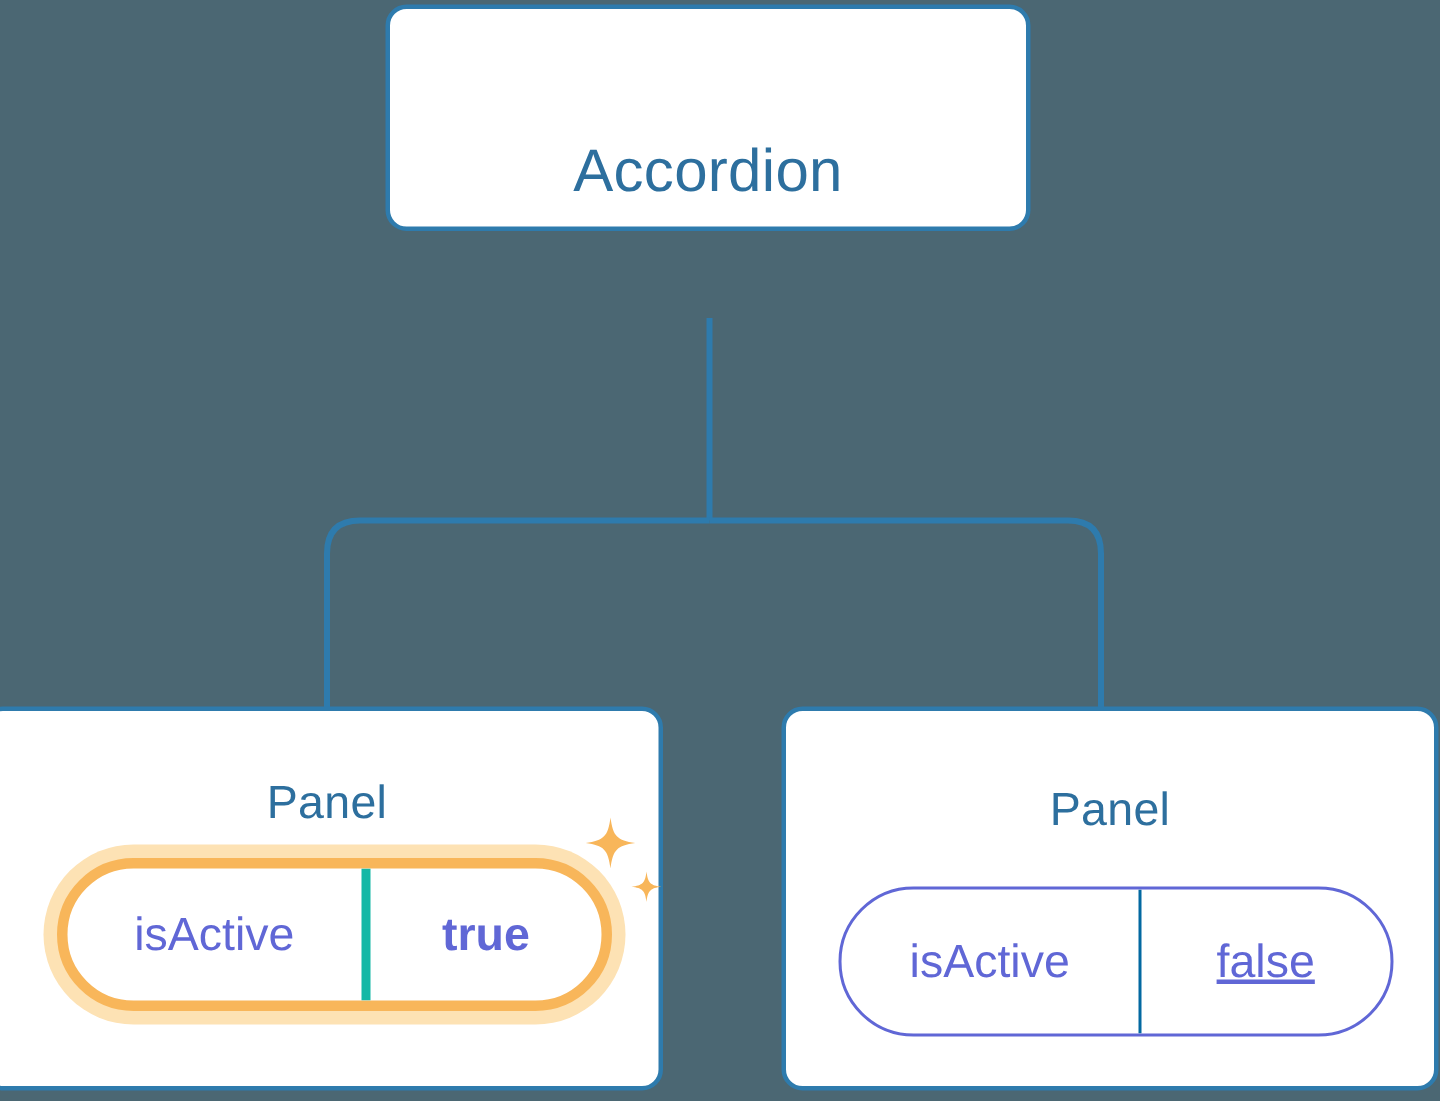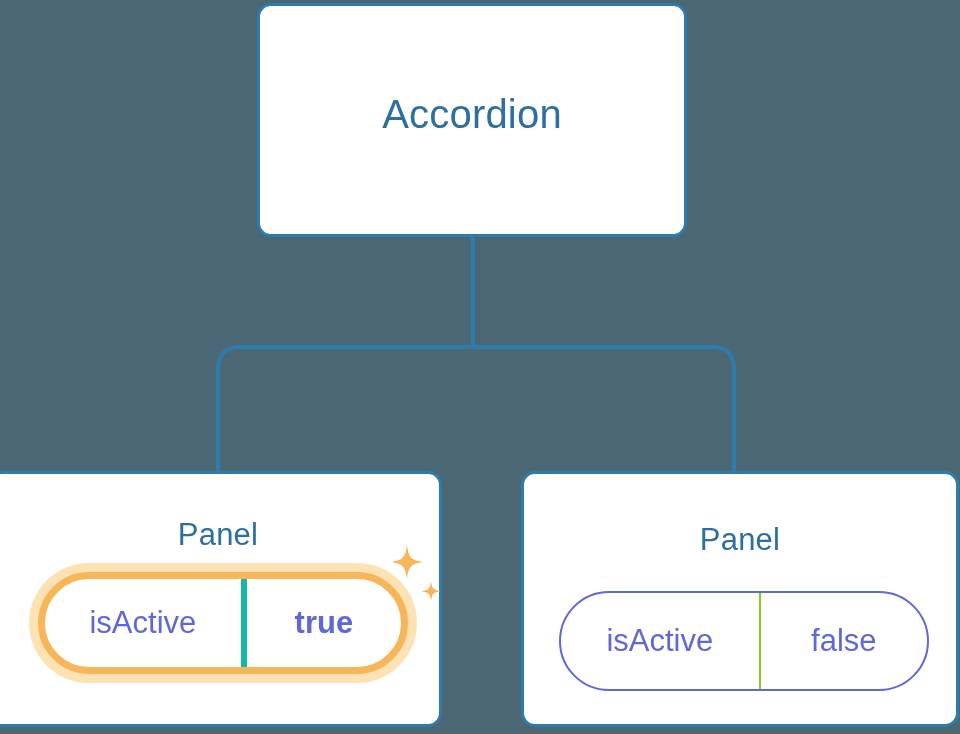--- a/index.html
+++ b/index.html
@@ -35,21 +35,21 @@
     position: absolute;
     background: #ffffff;
     border: 3px solid #2e7bad;
     border-radius: 14px;
     box-sizing: border-box;
   }
   .node-root {
     left: 257px;
     top: 3px;
     width: 430px;
-    height: 234px;
+    height: 151px;
     text-decoration: underline;
   }
   .node-panel-left {
     left: -12px;
     top: 471px;
     width: 454px;
     height: 256px;
   }
   .node-panel-right {
     left: 521px;
@@ -133,22 +133,23 @@
   .pill-key {
     flex: 0 0 54%;
     font-size: 31px;
     font-weight: 400;
   }
   .pill-val {
     flex: 1 1 auto;
     font-size: 31px;
   }
   .pill-default .pill-val {
-    border-left: 2px solid #84cc16;
+    border-left: 2px solid #0369a1;
     font-weight: 400;
+    text-decoration: underline;
   }
   .pill-highlight .pill-key {
     flex: 0 0 55%;
   }
   .pill-highlight .pill-val {
     border-left: 6px solid #14b8a6;
     font-weight: 700;
   }
 
   

